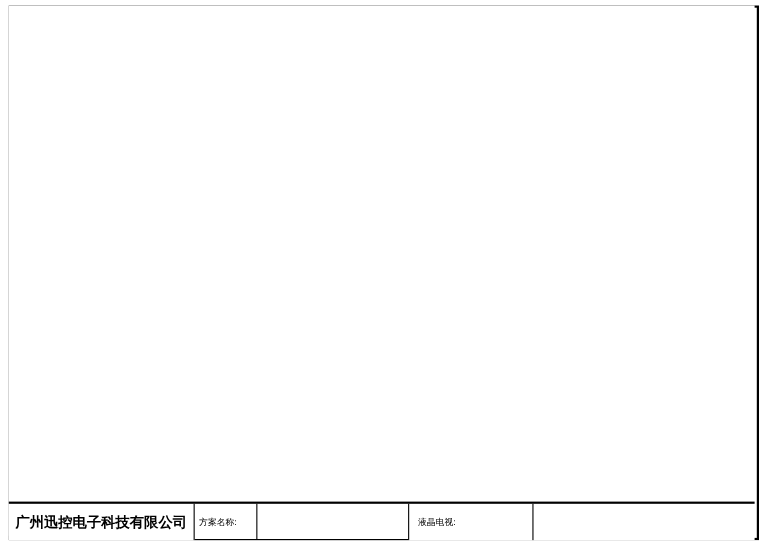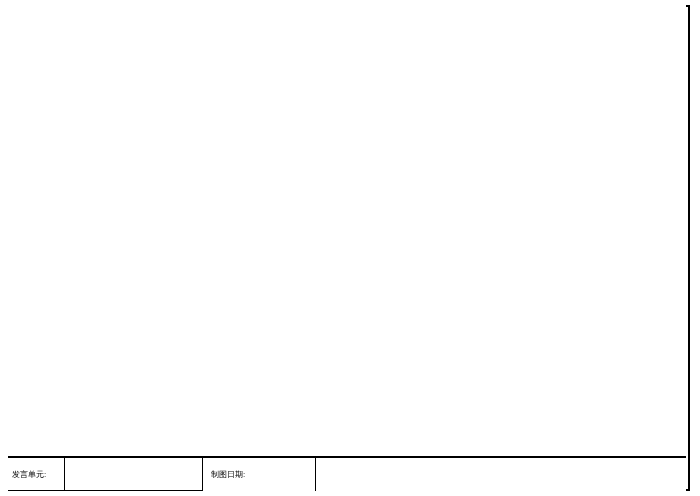--- a/index.html
+++ b/index.html
@@ -392,22 +392,23 @@
         <div class="lg-sw" style="background: rgb(198, 195, 234);"></div>
       </div>
     <div class="lg-row">
         <span class="lg-lab">音箱线</span>
         <div class="lg-sw" style="background: rgb(201, 236, 201);"></div>
       </div>
   </div>
 
   <div class="frame" style="border:none;z-index:3;pointer-events:none"></div>
   <div class="tb" style="position:absolute;left:8px;right:8px;bottom:5px;width:678px">
+    <div class="tb-company">广州迅控电子科技有限公司</div>
     <div class="tb-scheme">
       <div class="tb-srow first">
-        <div class="tb-slab">发言单元:</div>
+        <div class="tb-slab">方案名称:</div>
         <div class="tb-sval"></div>
       </div>
     </div>
-    <div class="tb-date">制图日期:</div>
+    <div class="tb-date">液晶电视:</div>
     <div class="tb-dval"></div>
   </div>
 </div>
 
 </body></html>

